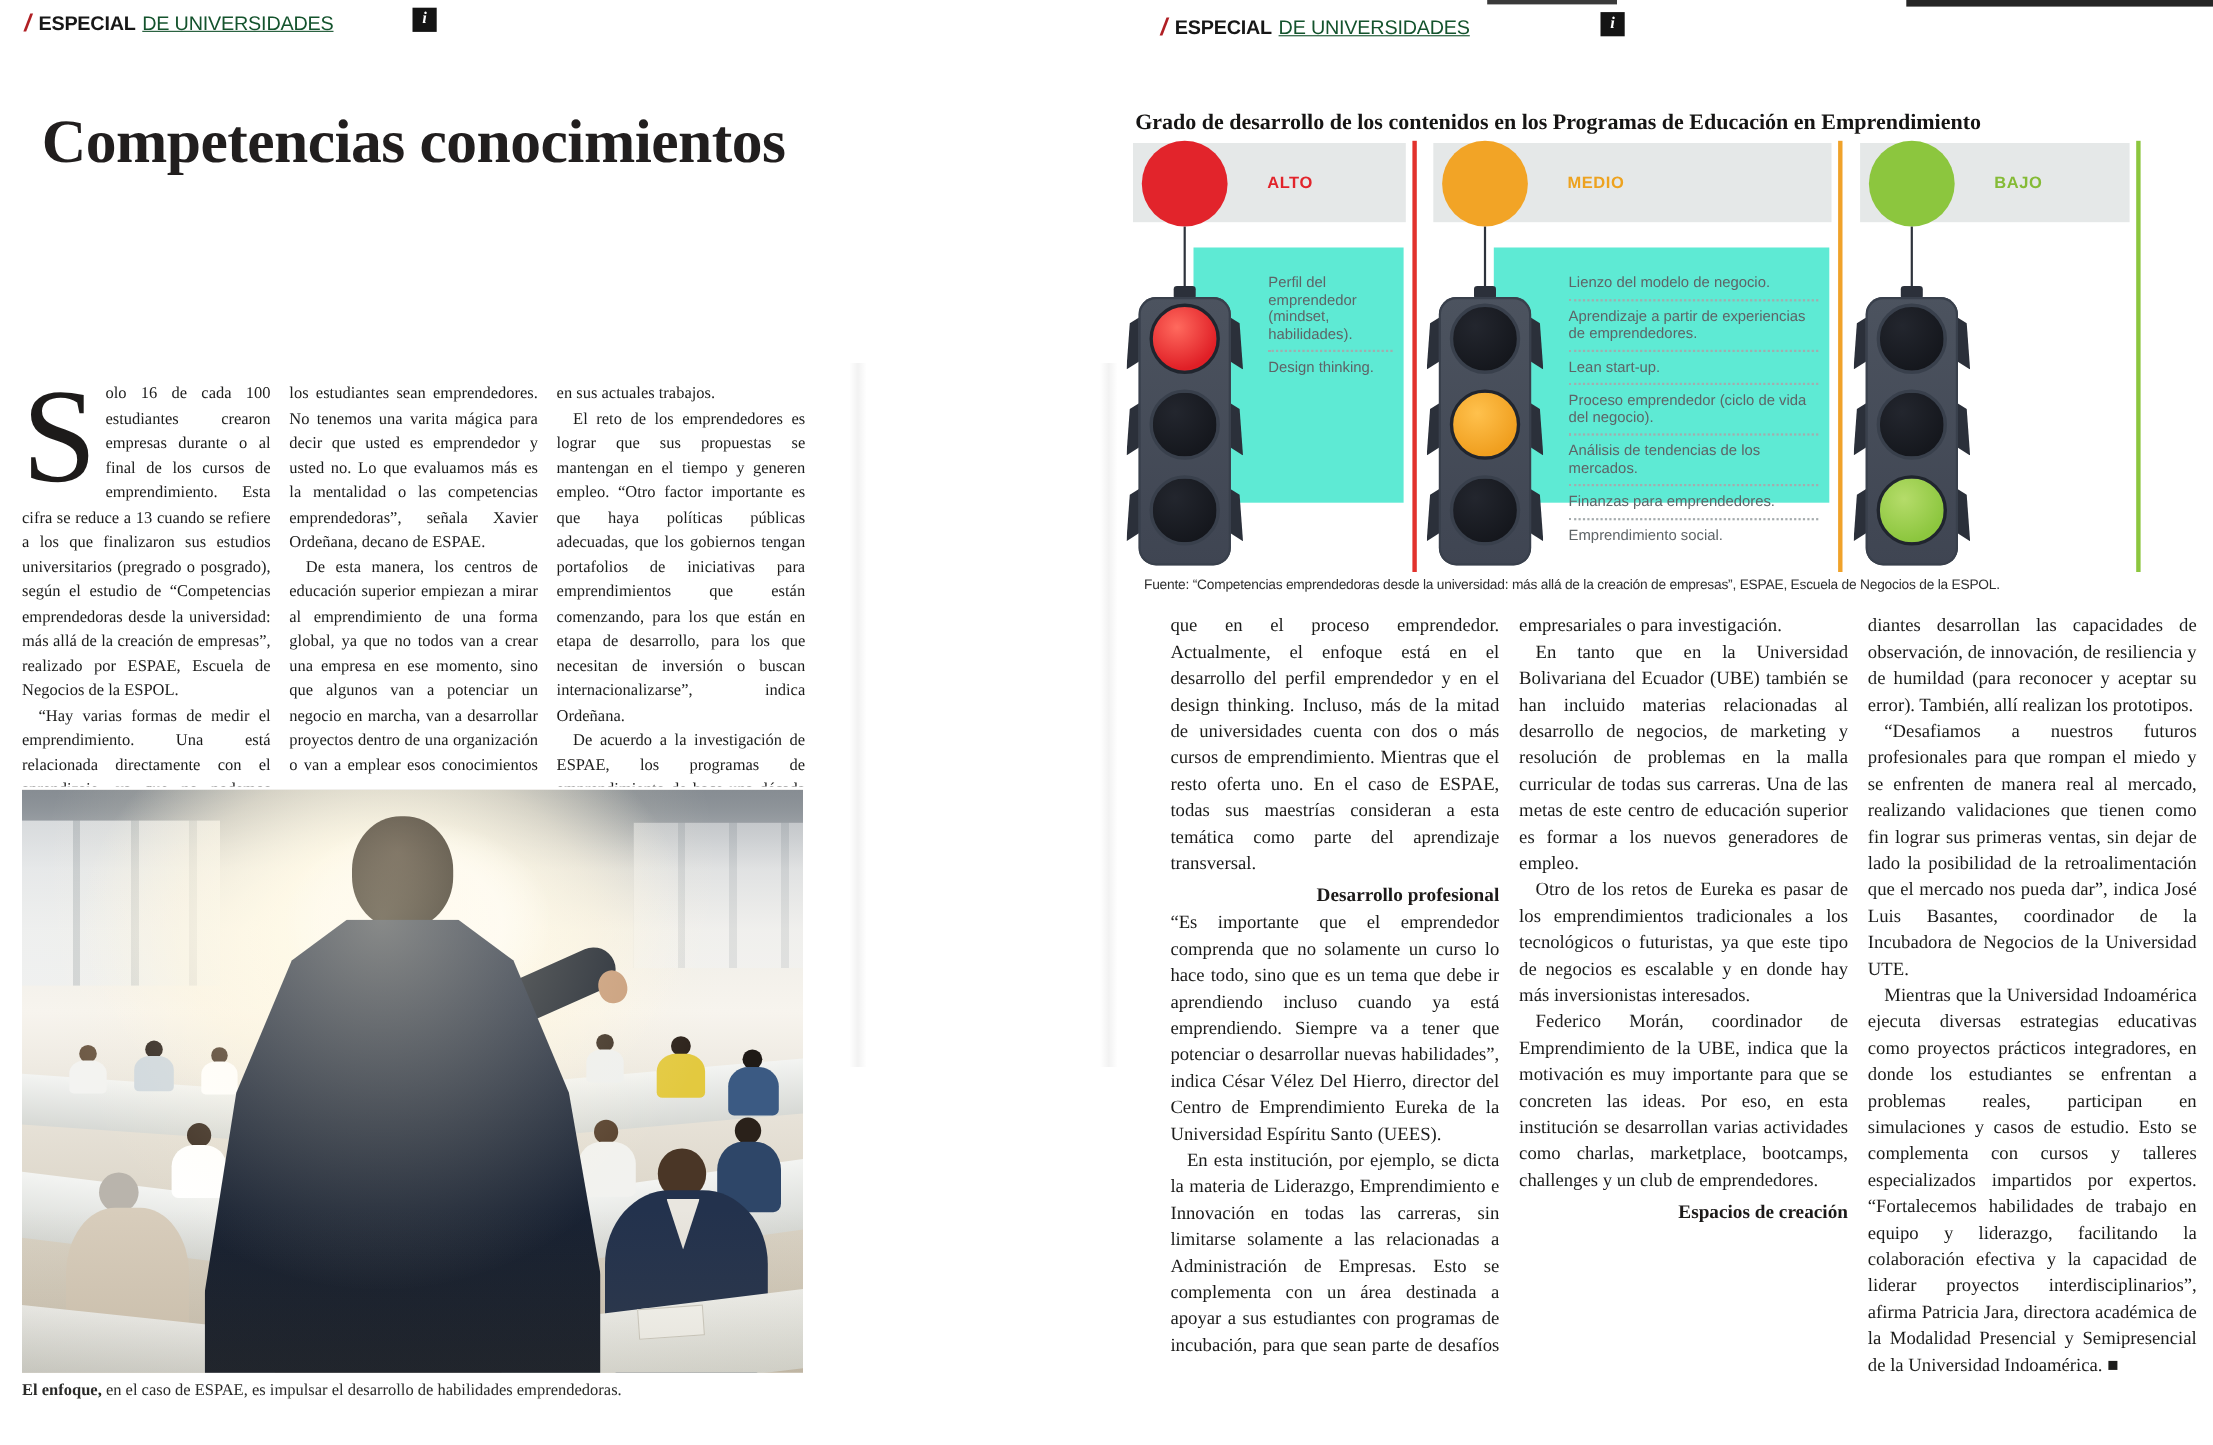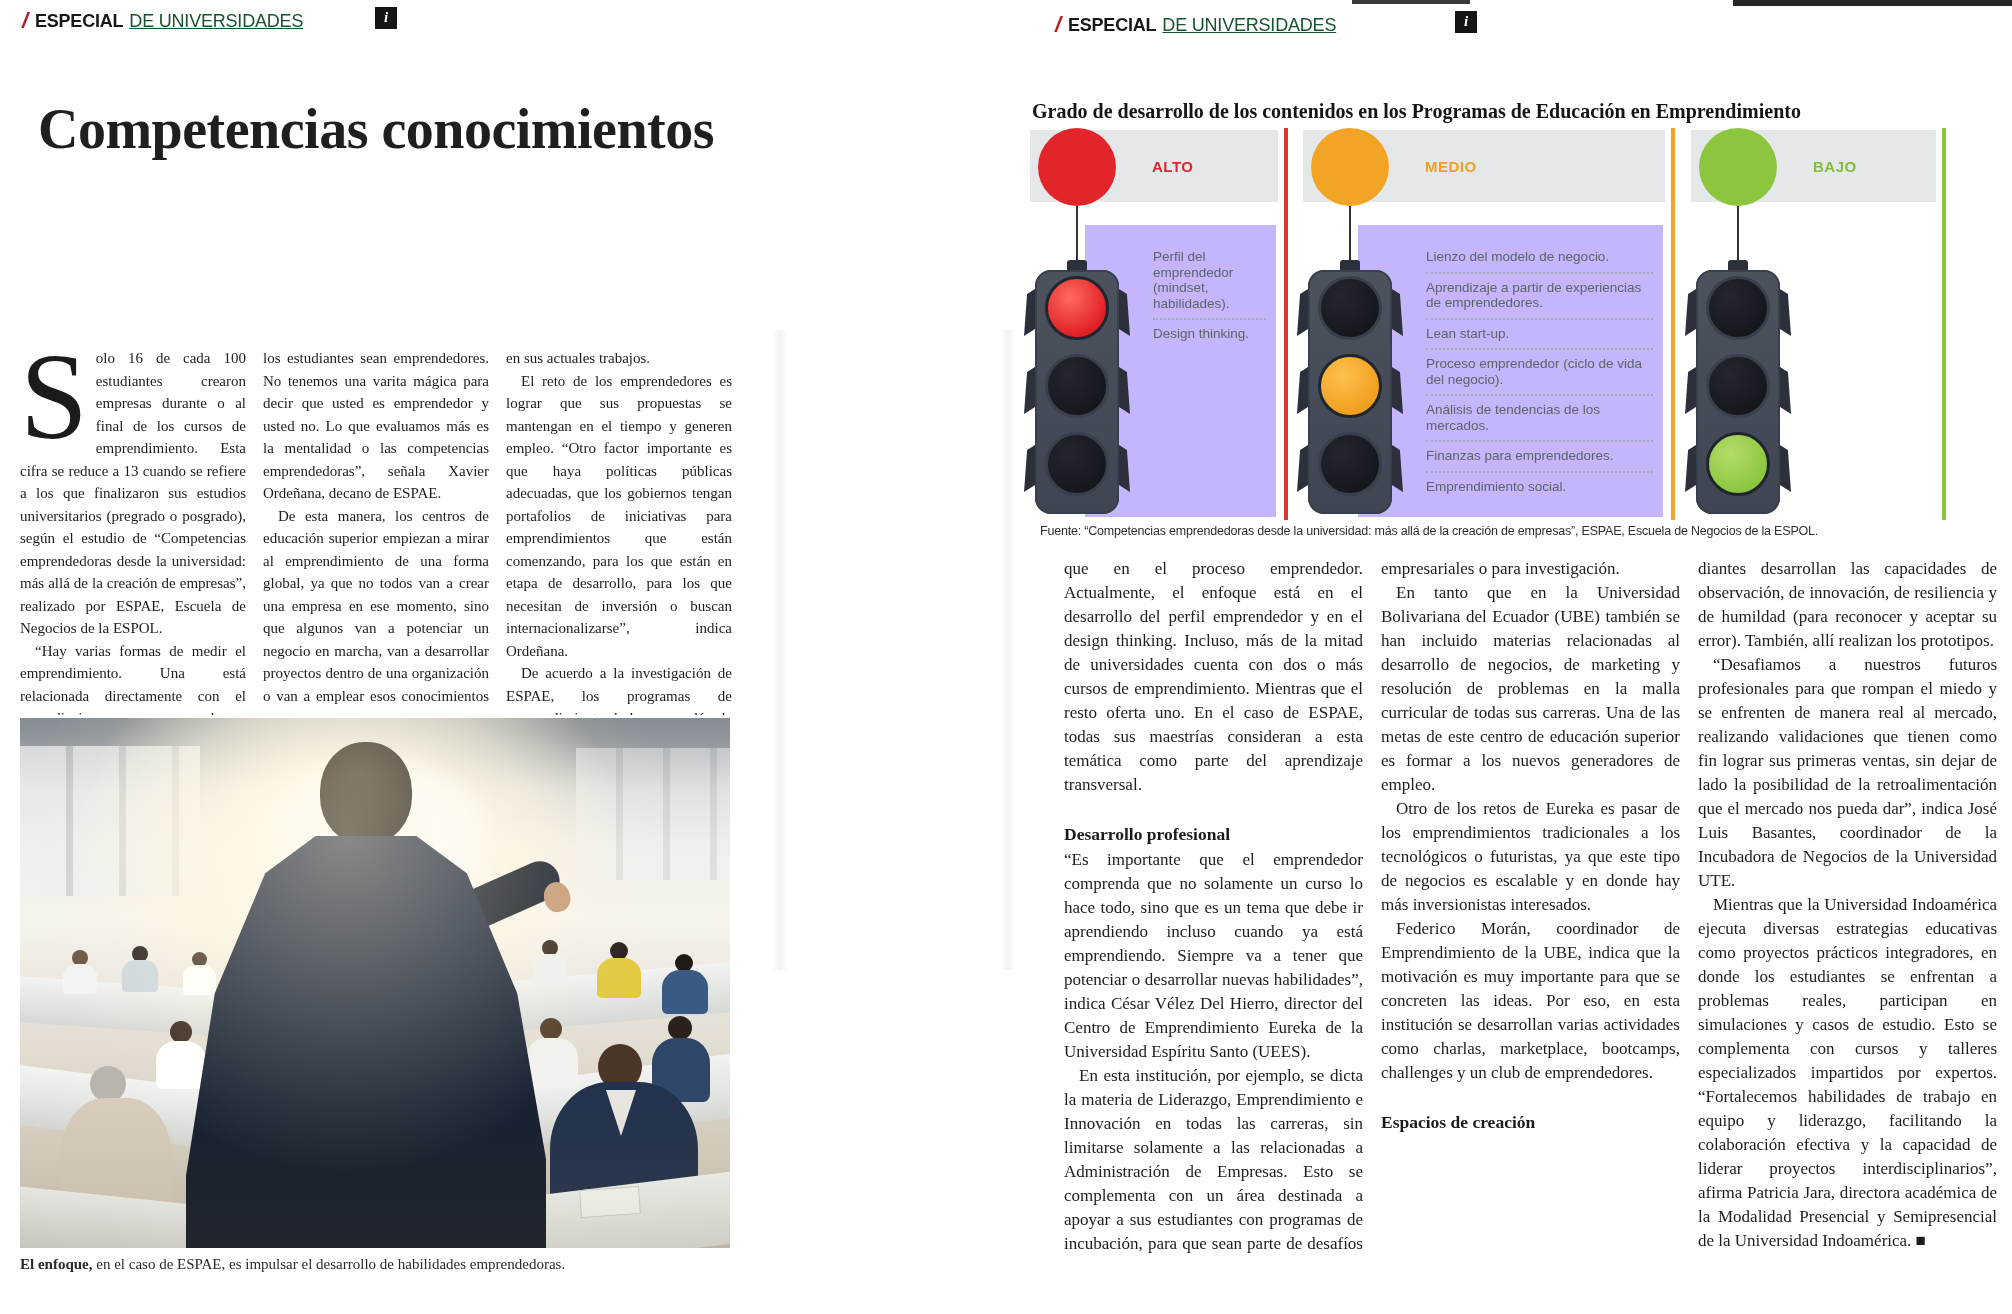--- a/index.html
+++ b/index.html
@@ -26,21 +26,21 @@
   .cols{position:absolute;display:flex;gap:17px;overflow:hidden;}
   .cols-left{left:20px;top:347px;width:712px;height:368px;}
   .cols-right{left:1064px;top:557px;width:933px;height:754px;gap:18px;}
   .col{flex:1 1 0;overflow:hidden;}
   .cols-left .col p{margin:0;font-size:15px;line-height:22.5px;text-align:justify;}
   .cols-right .col p{margin:0;font-size:17px;line-height:24px;text-align:justify;}
   p.ind{text-indent:15px;}
   p.cont{text-align-last:justify;}
   .dropcap{float:left;font-weight:400;font-size:122px;line-height:92px;padding:4px 8px 0 0;color:#1d1b1a;}
   .sub{font-family:"Liberation Serif","DejaVu Serif",serif;font-weight:700;font-size:17.5px;
-       margin:27px 0 3px;color:#1c1a19;}
+       margin:6px 0 3px;color:#1c1a19;text-align:right;}
 
   
   .photo{position:absolute;left:20px;top:718px;width:710px;height:530px;overflow:hidden;background:#ddd8ce;}
   .photo div{position:absolute;}
   .ph-bg{inset:0;background:linear-gradient(180deg,#989ea3 0%,#c5c8ca 10%,#efede7 24%,#f7f4ee 38%,#e7e2d8 56%,#d9d2c4 76%,#cfc6b6 100%);}
   .ph-ceil{left:0;top:0;width:100%;height:72px;background:linear-gradient(180deg,#878d93,rgba(185,189,192,0));}
   .ph-win-l{left:0;top:28px;width:180px;height:150px;opacity:.75;
             background:repeating-linear-gradient(90deg,#eef0f1 0 46px,#c6cbce 46px 53px);}
   .ph-win-r{left:556px;top:30px;width:154px;height:132px;opacity:.5;
             background:repeating-linear-gradient(90deg,#f1f2f3 0 40px,#ccd0d3 40px 47px);}
@@ -84,21 +84,21 @@
   .info-col > div{position:absolute;}
   .band{left:0;top:2px;height:72px;width:calc(100% - 10px);background:#e5e8e8;}
   .big-dot{left:8px;top:0;width:78px;height:78px;border-radius:50%;}
   .level-label{left:122px;top:30px;font-family:"Liberation Sans","DejaVu Sans",sans-serif;
                font-weight:700;font-size:15px;letter-spacing:.5px;}
   .sep{top:0;height:392px;width:4px;right:0;}
   .c-red  .big-dot{background:#e2242b;} .c-red  .level-label{color:#e2242b;} .c-red  .sep{background:#e2322d;}
   .c-org  .big-dot{background:#f2a426;} .c-org  .level-label{color:#eda21f;} .c-org  .sep{background:#f0a22a;}
   .c-grn  .big-dot{background:#8cc63e;} .c-grn  .level-label{color:#85bb36;} .c-grn  .sep{background:#8cc63e;}
   .stem{left:46px;top:78px;width:2px;height:58px;background:#2e333c;z-index:2;}
-  .panel{left:55px;top:97px;width:calc(100% - 67px);height:292px;background:#c4b5fd;
+  .panel{left:55px;top:97px;width:calc(100% - 67px);height:232px;background:#5eead4;
          box-sizing:border-box;padding:24px 10px 0 68px;z-index:1;}
   .item{font-family:"Liberation Sans","DejaVu Sans",sans-serif;font-size:13.5px;line-height:15.5px;
         color:#5e6467;padding:6px 0 7px;border-bottom:2px dotted #a5abad;}
   .item:first-child{padding-top:0;}
   .item:last-child{border-bottom:none;}
   
   .tlight{left:-7px;top:134px;width:108px;height:258px;z-index:3;}
   .tlight div{position:absolute;}
   .tl-cap{left:44px;top:-2px;width:20px;height:12px;background:#2b303a;border-radius:3px;}
   .tl-body{left:12px;top:8px;width:84px;height:244px;border-radius:16px;

